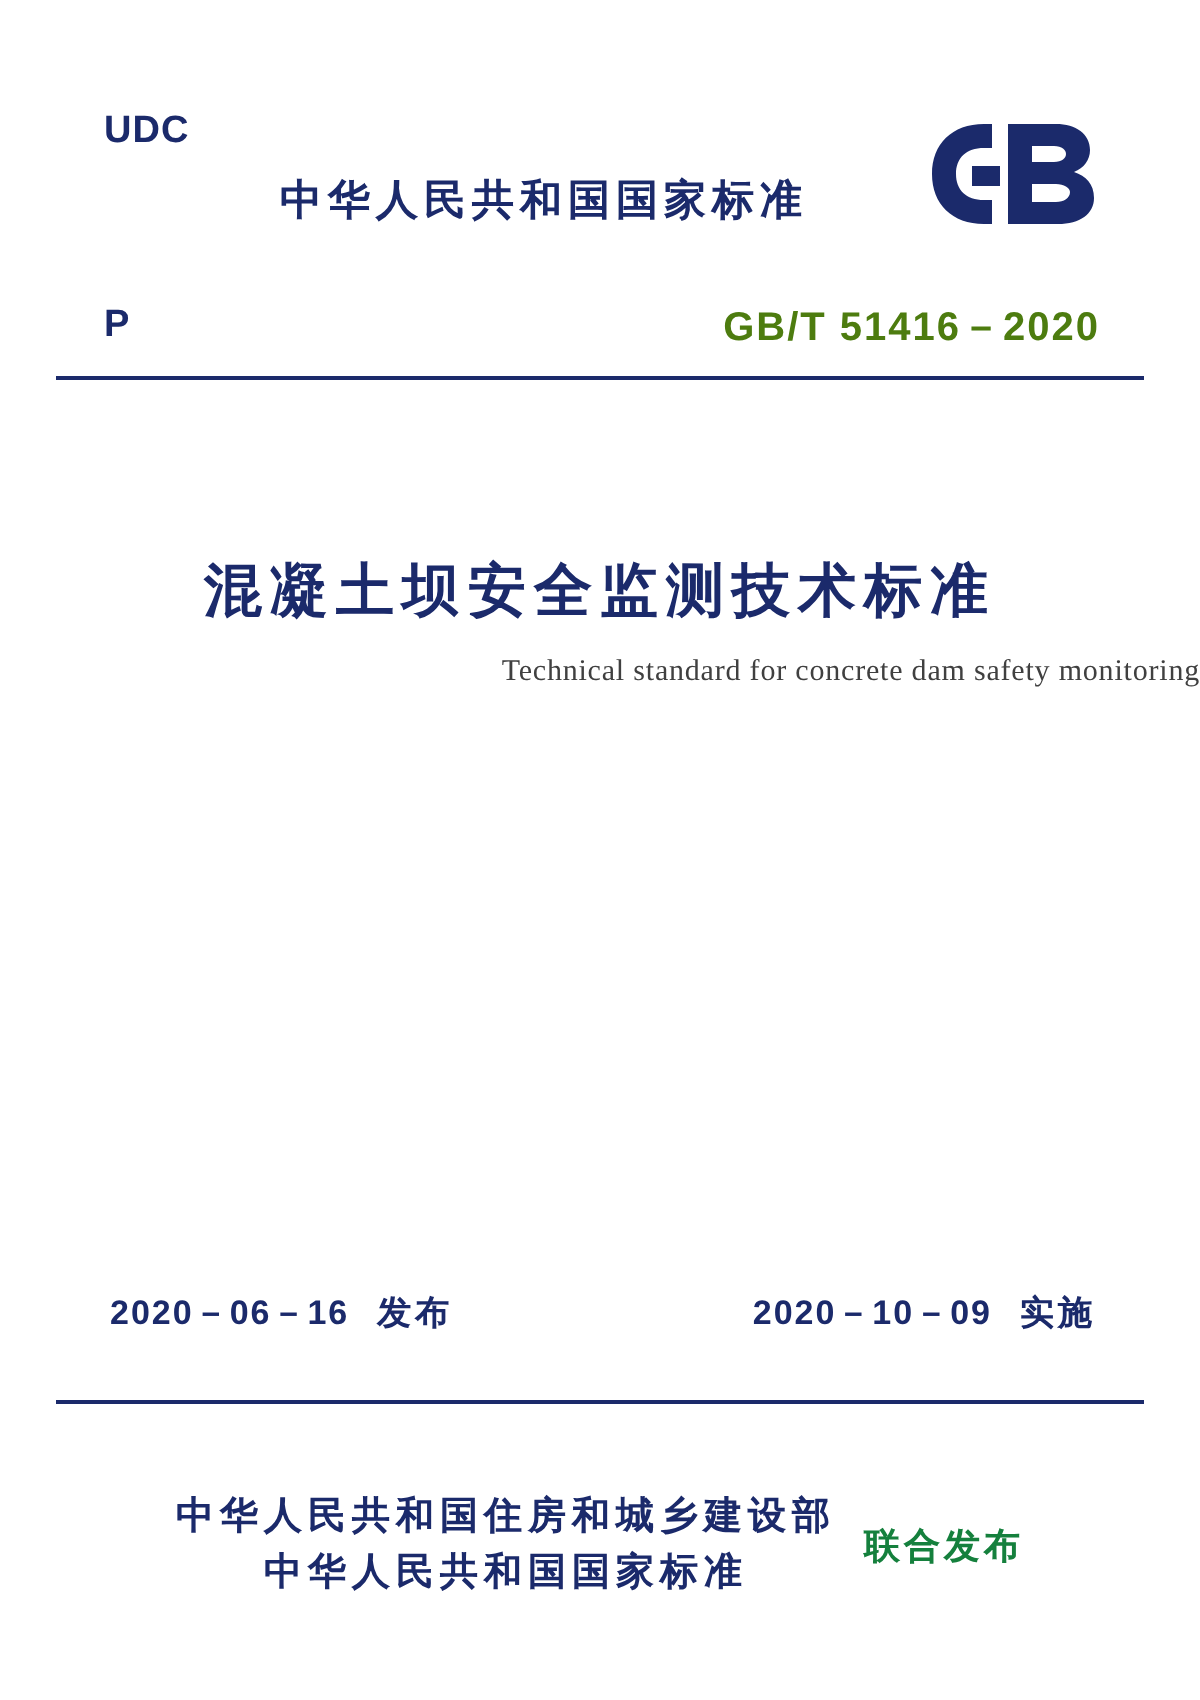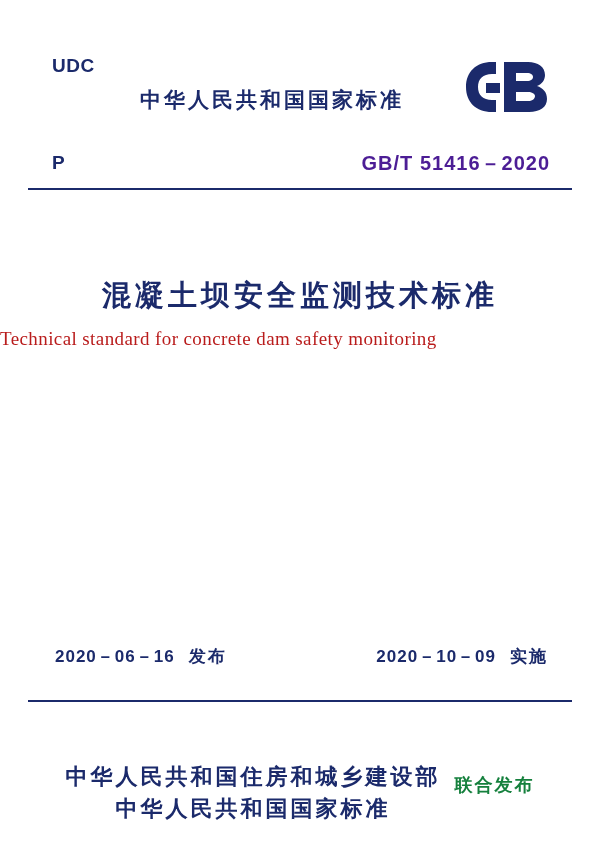--- a/index.html
+++ b/index.html
@@ -59,21 +59,21 @@
     font-weight: bold;
     color: #1b2a6b;
   }
   .std-number {
     position: absolute;
     right: 50px;
     top: 150px;
     font-size: 20px;
     font-weight: bold;
     letter-spacing: 1px;
-    color: #4c1d95;
+    color: #4d7c0f;
   }
 
   .rule {
     position: absolute;
     left: 28px;
     right: 28px;
     height: 2px;
     background: #1b2a6b;
   }
   .rule-top { top: 188px; }
@@ -89,25 +89,25 @@
     font-size: 29px;
     font-weight: bold;
     letter-spacing: 4px;
     color: #1b2a6b;
   }
   .title-en {
     position: absolute;
     left: 0;
     right: 0;
     top: 328px;
-    text-align: left;
-    font-size: 19px;
+    text-align: right;
+    font-size: 15px;
     font-family: "Liberation Serif", serif;
     letter-spacing: 0.4px;
-    color: #b91c1c;
+    color: #404040;
   }
 
   
   .date-issue {
     position: absolute;
     left: 55px;
     top: 645px;
     font-size: 17px;
     font-weight: bold;
     letter-spacing: 1px;
@@ -131,26 +131,25 @@
     position: absolute;
     left: 0;
     right: 0;
     top: 745px;
     display: flex;
     justify-content: center;
     align-items: center;
   }
   .pub-names {
     text-align: center;
-    font-size: 22px;
+    font-size: 19px;
     font-weight: bold;
     letter-spacing: 3px;
     color: #1b2a6b;
     line-height: 1.45;
-    margin-top: 16px;
   }
   .joint {
     font-size: 18px;
     font-weight: bold;
     letter-spacing: 2px;
     color: #15803d;
     margin-left: 14px;
     align-self: center;
   }
 </style>

